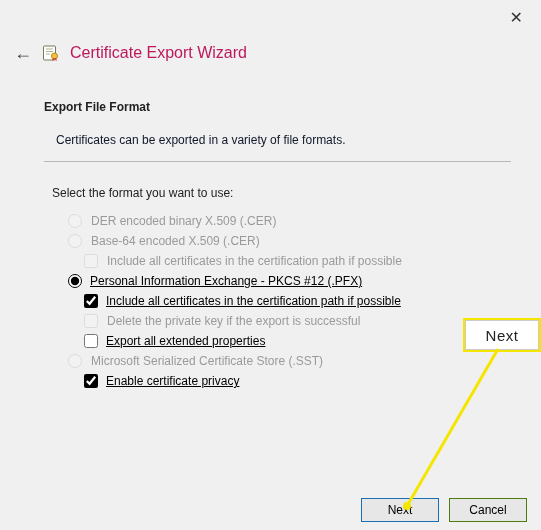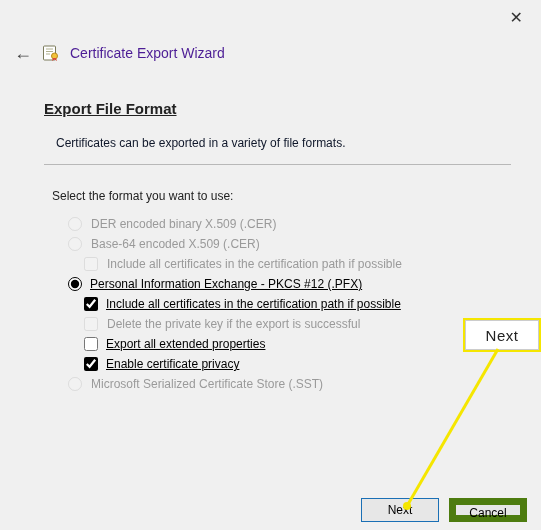--- a/index.html
+++ b/index.html
@@ -7,36 +7,36 @@
     background:#e9e9e9;}
   .window{position:relative;width:541px;height:530px;background:#f0f0f0;
     box-sizing:border-box;}
   .close{position:absolute;top:6px;right:12px;font-size:16px;color:#333;
     cursor:pointer;line-height:1;padding:4px 6px;}
   .titlebar{position:absolute;top:44px;left:14px;right:14px;display:flex;
     align-items:center;gap:10px;}
   .back{font-size:18px;color:#444;cursor:pointer;line-height:1;}
   .cert-ic{display:inline-block;line-height:1;}
   .cert-ic svg{display:block;}
-  .title{font-size:14px;color:#4c1d95;}
+  .title{font-size:16px;color:#be185d;}
   .body{position:absolute;top:100px;left:44px;right:30px;}
-  .heading{font-weight:600;font-size:15px;text-decoration:underline;}
+  .heading{font-weight:600;font-size:12px;}
   .sub{margin:19px 0 0 12px;color:#0f172a;}
   .hr{border:none;border-top:1px solid #b8b8b8;margin:14px 0 24px 0;}
   .lead{margin:0 0 14px 8px;}
   .opts{margin-left:24px;}
   .row{display:flex;align-items:center;gap:8px;margin:6px 0;}
   .sub1{margin-left:16px;}
   input[type=radio],input[type=checkbox]{
     width:14px;height:14px;margin:0;accent-color:#000;}
   .disabled{color:#9a9a9a;gap:9px;}
   .disabled input{opacity:.55;}
   .sel{color:#000;text-decoration:underline;}
   .footer{position:absolute;bottom:8px;right:14px;display:flex;gap:10px;}
-  .btn{min-width:78px;height:24px;background:#e7e7e7;border:7px solid #4d7c0f;
+  .btn{min-width:78px;height:24px;background:#e7e7e7;border:1px solid #4d7c0f;
     font-family:inherit;font-size:12px;cursor:pointer;}
   .btn.primary{border:1.5px solid #1a6fb5;background:#e7e7e7;}
   
   .callout{position:absolute;top:318px;right:0;width:74px;height:30px;
     background:#fff;border:2px solid #f5e600;display:flex;align-items:center;
     justify-content:center;font-size:15px;letter-spacing:.5px;
     box-shadow:0 0 0 1px #ccc inset;}
   .leader{position:absolute;pointer-events:none;}
 </style>
 </head>
@@ -92,28 +92,28 @@
         <span>Include all certificates in the certification path if possible</span>
       </label>
       <label class="row sub1 disabled">
         <input type="checkbox" disabled="" style="">
         <span>Delete the private key if the export is successful</span>
       </label>
       <label class="row sub1 sel">
         <input type="checkbox" style="">
         <span>Export all extended properties</span>
       </label>
+      <label class="row disabled">
+        <input type="radio" name="fmt" disabled="" style="">
+        <span>Microsoft Serialized Certificate Store (.SST)</span>
+      </label>
+
       <label class="row sub1 sel">
         <input type="checkbox" checked="" style="">
         <span>Enable certificate privacy</span>
-      </label>
-
-      <label class="row disabled">
-        <input type="radio" name="fmt" disabled="" style="">
-        <span>Microsoft Serialized Certificate Store (.SST)</span>
       </label>
 
     </div>
   </div>
 
   <div class="footer">
     <button class="btn primary">Next</button>
     <button class="btn">Cancel</button>
   </div>
 

